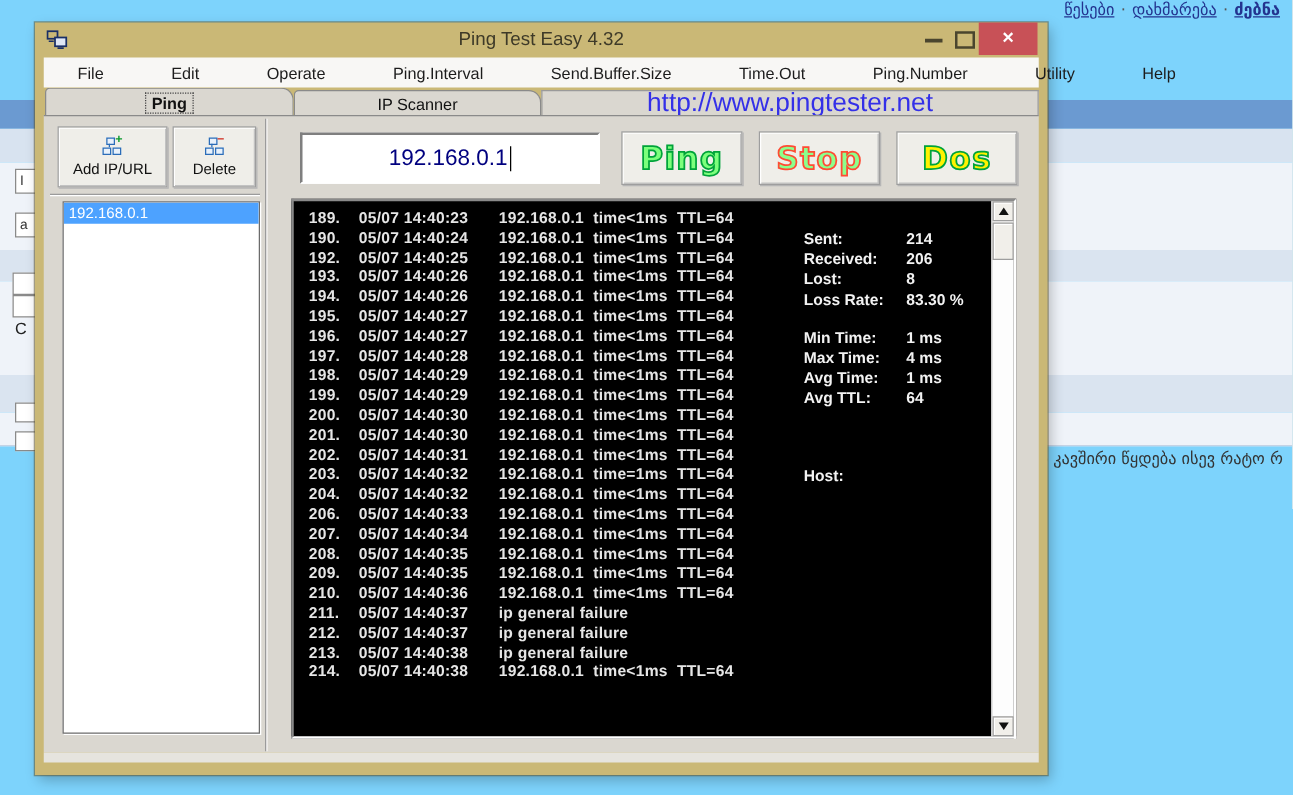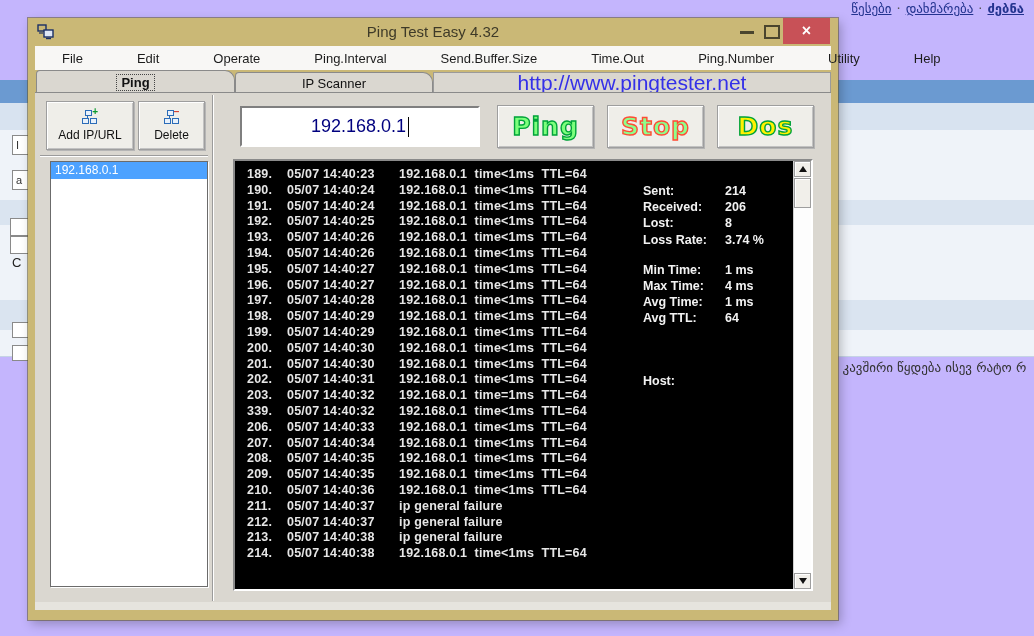--- a/index.html
+++ b/index.html
@@ -1,16 +1,16 @@
 <!DOCTYPE html>
 <html style="--titlebar_khaki: #CAB876; --close_red: #C85157; --link_blue: #3430E8; --selection_blue: #4DA2FF; --input_navy: #00007F; --ping_green: #7CFF7C; --ping_stroke: #00A33A; --stop_fill: #8CFF8C; --stop_stroke: #FF4B33; --dos_fill: #FFF200; --dos_stroke: #00A33A; --terminal_bg: #000000; --terminal_text: #E6E6E6;"><head>
 <meta charset="utf-8">
 <style>
   html,body{margin:0;padding:0;}
-  .screen{position:relative;width:1034px;height:636px;overflow:hidden;background:#c4b5fd;
+  .screen{position:relative;width:1034px;height:636px;overflow:hidden;background:#7dd3fc;
           font-family:"Liberation Sans",sans-serif;}
   
   .bg{position:absolute;inset:0;}
   .bg-links{position:absolute;top:1px;right:8px;font-size:13px;font-family:"DejaVu Sans",sans-serif;}
   .bg-links a{color:#23338F;text-decoration:underline;margin:0 2px;cursor:pointer;}
   .bg-links a.bold{font-weight:bold;}
   .bg-links .sep{color:#555;margin:0 3px;text-decoration:none;}
   .band{position:absolute;left:0;width:100%;}
   .b1{top:80px;height:23px;background:#6B9AD1;}
   .b2{top:103px;height:27px;background:#D8E3F0;}
@@ -227,23 +227,20 @@
         <div class="term-lines">
 
             <div class="tline">
               <span class="tn">189.</span><span class="tt">05/07 14:40:23</span><span class="tm">192.168.0.1  time&lt;1ms  TTL=64</span>
             </div>
 
             <div class="tline">
               <span class="tn">190.</span><span class="tt">05/07 14:40:24</span><span class="tm">192.168.0.1  time&lt;1ms  TTL=64</span>
             </div>
 
-            <div class="tline">
-              <span class="tn">191.</span><span class="tt">05/07 14:40:24</span><span class="tm">192.168.0.1  time&lt;1ms  TTL=64</span>
-            </div>
 
             <div class="tline">
               <span class="tn">192.</span><span class="tt">05/07 14:40:25</span><span class="tm">192.168.0.1  time&lt;1ms  TTL=64</span>
             </div>
 
             <div class="tline">
               <span class="tn">193.</span><span class="tt">05/07 14:40:26</span><span class="tm">192.168.0.1  time&lt;1ms  TTL=64</span>
             </div>
 
             <div class="tline">
@@ -280,21 +277,21 @@
 
             <div class="tline">
               <span class="tn">202.</span><span class="tt">05/07 14:40:31</span><span class="tm">192.168.0.1  time&lt;1ms  TTL=64</span>
             </div>
 
             <div class="tline">
               <span class="tn">203.</span><span class="tt">05/07 14:40:32</span><span class="tm">192.168.0.1  time=1ms  TTL=64</span>
             </div>
 
             <div class="tline">
-              <span class="tn">339.</span><span class="tt">05/07 14:40:32</span><span class="tm">192.168.0.1  time&lt;1ms  TTL=64</span>
+              <span class="tn">204.</span><span class="tt">05/07 14:40:32</span><span class="tm">192.168.0.1  time&lt;1ms  TTL=64</span>
             </div>
 
 
             <div class="tline">
               <span class="tn">206.</span><span class="tt">05/07 14:40:33</span><span class="tm">192.168.0.1  time&lt;1ms  TTL=64</span>
             </div>
 
             <div class="tline">
               <span class="tn">207.</span><span class="tt">05/07 14:40:34</span><span class="tm">192.168.0.1  time&lt;1ms  TTL=64</span>
             </div>
@@ -335,21 +332,21 @@
 
             <div class="stat-row">
               <span class="stat-label">Received:</span><span class="stat-value">206</span>
             </div>
 
             <div class="stat-row">
               <span class="stat-label">Lost:</span><span class="stat-value">8</span>
             </div>
 
             <div class="stat-row">
-              <span class="stat-label">Loss Rate:</span><span class="stat-value">3.74 %</span>
+              <span class="stat-label">Loss Rate:</span><span class="stat-value">83.30 %</span>
             </div>
 
             <div class="stat-row gap">
               <span class="stat-label">Min Time:</span><span class="stat-value">1 ms</span>
             </div>
 
             <div class="stat-row">
               <span class="stat-label">Max Time:</span><span class="stat-value">4 ms</span>
             </div>
 

